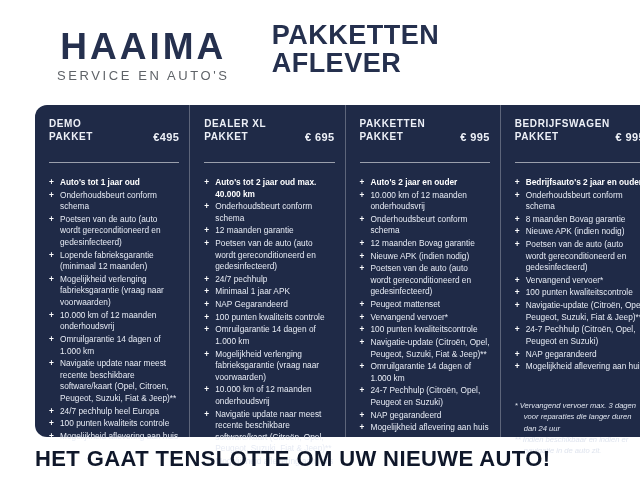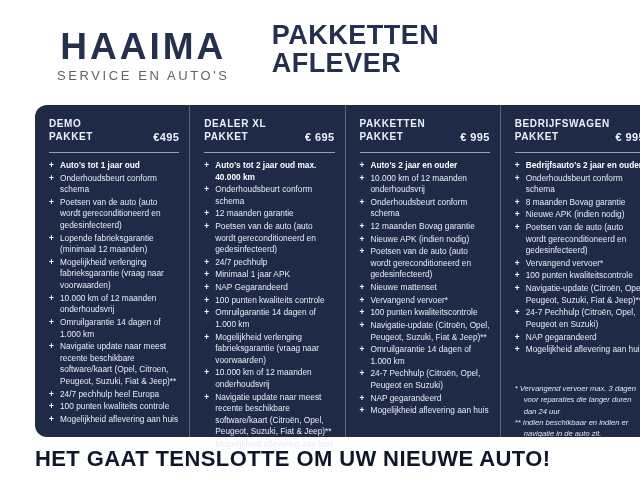--- a/index.html
+++ b/index.html
@@ -38,21 +38,21 @@
   .col {
     flex: 1 1 0;
     padding: 13px 10px 10px 14px;
     display: flex; flex-direction: column;
     min-width: 0;
   }
   .col + .col { border-left: 1px solid rgba(255,255,255,0.28); }
   .col-head {
     display: flex; justify-content: space-between; align-items: flex-end;
     border-bottom: 1px solid rgba(255,255,255,0.55);
-    padding-bottom: 9px; margin-bottom: 7px;
+    padding-bottom: 19px; margin-bottom: 14px;
   }
   .pkg-name {
     font-size: 10px; font-weight: bold; letter-spacing: 0.6px;
     line-height: 1.25; white-space: nowrap;
   }
   .pkg-price {
     font-size: 11px; font-weight: bold; letter-spacing: 0.4px;
     white-space: nowrap; margin-left: 4px;
   }
   .feat-list { list-style: none; }
@@ -152,21 +152,21 @@
       </div>
       <div class="pkg-price">€ 995</div>
     </div>
     <ul class="feat-list">
         <li class="bold"><span class="plus">+</span><span>Auto's 2 jaar en ouder</span></li>
         <li><span class="plus">+</span><span>10.000 km of 12 maanden onderhoudsvrij</span></li>
         <li><span class="plus">+</span><span>Onderhoudsbeurt conform schema</span></li>
         <li><span class="plus">+</span><span>12 maanden Bovag garantie</span></li>
         <li><span class="plus">+</span><span>Nieuwe APK (indien nodig)</span></li>
         <li><span class="plus">+</span><span>Poetsen van de auto (auto wordt gereconditioneerd en gedesinfecteerd)</span></li>
-        <li><span class="plus">+</span><span>Nieuwe mattenset</span></li>
+        <li><span class="plus">+</span><span>Peugeot mattenset</span></li>
         <li><span class="plus">+</span><span>Vervangend vervoer*</span></li>
         <li><span class="plus">+</span><span>100 punten kwaliteitscontrole</span></li>
         <li><span class="plus">+</span><span>Navigatie-update (Citroën, Opel, Peugeot, Suzuki, Fiat &amp; Jeep)**</span></li>
         <li><span class="plus">+</span><span>Omruilgarantie 14 dagen of 1.000 km</span></li>
         <li><span class="plus">+</span><span>24-7 Pechhulp (Citroën, Opel, Peugeot en Suzuki)</span></li>
         <li><span class="plus">+</span><span>NAP gegarandeerd</span></li>
         <li><span class="plus">+</span><span>Mogelijkheid aflevering aan huis</span></li>
       </ul>
   </div>
 

